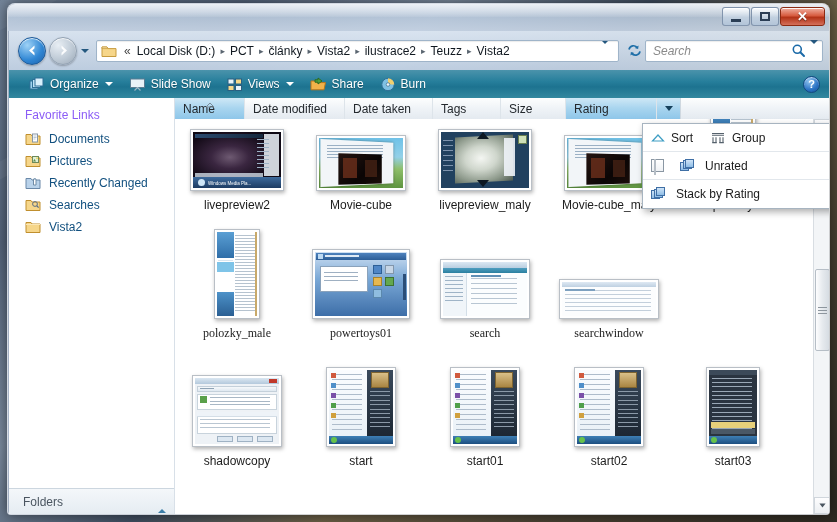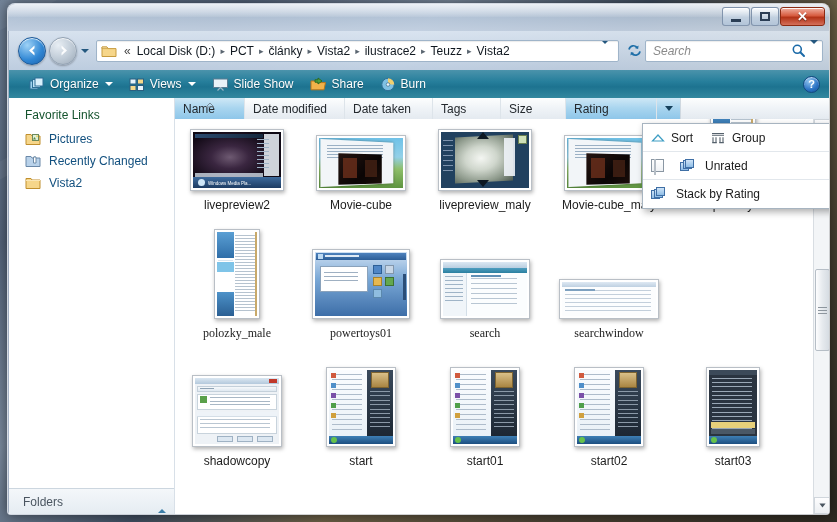--- a/index.html
+++ b/index.html
@@ -120,21 +120,21 @@
     background: radial-gradient(circle at 35% 28%, #8fc4f0, #2a72c4 60%, #14508f);
     color:#fff; font-size:11px; font-weight:bold; display:flex; align-items:center; justify-content:center;
     border:1px solid #12477f; box-shadow: inset 0 1px 1px rgba(255,255,255,.6);}
 
   
   #bodyarea { position:absolute; left:1px; top:94px; width:821px; height:416px; display:flex;
               background:#fff; }
   
   #sidebar { width:166px; flex:none; background:#fff; position:relative;
              border-right:1px solid #d8e0e8; display:flex; flex-direction:column; }
-  #favhead { color:#14532d; font-size:12px; padding:10px 0 6px 16px; }
+  #favhead { color:#8b5cf6; font-size:12px; padding:10px 0 6px 16px; }
   .fav-item { display:flex; align-items:center; height:22px; padding-left:16px; cursor:default; }
   .fav-item .lbl { color:#12507f; font-size:12px; margin-left:8px; }
   .fav-ico { width:16px; height:14px; flex:none; }
   #folders-pane { margin-top:auto; border-top:1px solid #ccd6df; height:26px;
                   display:flex; align-items:center; padding:0 8px 0 14px;
                   background: linear-gradient(to bottom,#f4f7fa,#e5ecf2); }
   #folders-pane .lbl { color:#4a5560; font-size:12px; }
   #folders-pane .up { margin-left:auto; }
 
   
@@ -281,38 +281,38 @@
     <div class="tb-item">
       <svg width="16" height="15" viewBox="0 0 16 15">
         <rect x="1" y="4" width="8" height="8" fill="#9fd3ef" stroke="#2e6f96"></rect>
         <rect x="3.5" y="2.5" width="8" height="8" fill="#bfe3f7" stroke="#2e6f96"></rect>
         <rect x="6" y="1" width="8" height="8" fill="#d9f0fc" stroke="#2e6f96"></rect>
       </svg>
       <span class="lbl">Organize</span>
       <span class="tb-caret"></span>
     </div>
     <div class="tb-item">
+      <svg width="17" height="15" viewBox="0 0 17 15">
+        <rect x="1.5" y="2" width="14" height="8.5" fill="#e9f2f8" stroke="#5a7c92"></rect>
+        <path d="M8.5 10.5 L5.5 13.5 M8.5 10.5 L11.5 13.5" stroke="#9fb6c6" stroke-width="1.2"></path>
+      </svg>
+      <span class="lbl">Slide Show</span>
+    </div>
+    <div class="tb-item">
       <svg width="16" height="15" viewBox="0 0 16 15">
         <rect x="1" y="2" width="6" height="5" fill="#e8f4fb" stroke="#2a5f80"></rect>
         <rect x="8.5" y="2" width="6" height="5" fill="#f5d98a" stroke="#2a5f80"></rect>
         <rect x="1" y="8.5" width="6" height="5" fill="#f5d98a" stroke="#2a5f80"></rect>
         <rect x="8.5" y="8.5" width="6" height="5" fill="#e8f4fb" stroke="#2a5f80"></rect>
       </svg>
       <span class="lbl">Views</span>
       <span class="tb-caret"></span>
     </div>
     <div class="tb-item">
       <svg width="17" height="15" viewBox="0 0 17 15">
-        <rect x="1.5" y="2" width="14" height="8.5" fill="#e9f2f8" stroke="#5a7c92"></rect>
-        <path d="M8.5 10.5 L5.5 13.5 M8.5 10.5 L11.5 13.5" stroke="#9fb6c6" stroke-width="1.2"></path>
-      </svg>
-      <span class="lbl">Slide Show</span>
-    </div>
-    <div class="tb-item">
-      <svg width="17" height="15" viewBox="0 0 17 15">
         <path d="M1 4 L6 4 L7.2 5.6 L15.5 5.6 L14 12.8 L1 12.8 Z" fill="#f2b24a" stroke="#b9761a"></path>
         <path d="M8 1 L12 4 L8 7 L8 5.2 L5 5.2 L5 2.8 L8 2.8 Z" fill="#4f9f3f" stroke="#2d6b22"></path>
       </svg>
       <span class="lbl">Share</span>
     </div>
     <div class="tb-item">
       <svg width="16" height="15" viewBox="0 0 16 15">
         <circle cx="8" cy="7.5" r="6.2" fill="#7fc1e3" stroke="#2f6f93"></circle>
         <path d="M8 1.3 A6.2 6.2 0 0 1 14.2 7.5 L8 7.5 Z" fill="#f0d070"></path>
         <circle cx="8" cy="7.5" r="1.8" fill="#ecf5fa" stroke="#5a8aa6"></circle>
@@ -322,20 +322,28 @@
     <div id="helpbtn">
         <span>?</span>
       </div>
   </div>
 
   <div id="bodyarea">
 
     <div id="sidebar">
       <div id="favhead">Favorite Links</div>
 
+      <div class="fav-item">
+        <svg class="fav-ico" viewBox="0 0 16 14">
+          <path d="M1 2.5 L6 2.5 L7 4 L15 4 L15 12.5 L1 12.5 Z" fill="#f6d68a" stroke="#c08f2e"></path>
+          <rect x="7.5" y="2" width="5" height="8" fill="#fff" stroke="#8796a5"></rect>
+          <path d="M8.5 4 L11.5 4 M8.5 5.5 L11.5 5.5 M8.5 7 L10.5 7" stroke="#9fb0bf" stroke-width=".7"></path>
+        </svg>
+        <span class="lbl">Documents</span>
+      </div>
 
       <div class="fav-item">
         <svg class="fav-ico" viewBox="0 0 16 14">
           <path d="M1 2.5 L6 2.5 L7 4 L15 4 L15 12.5 L1 12.5 Z" fill="#f6d68a" stroke="#c08f2e"></path>
           <rect x="7.5" y="2.5" width="6" height="6" fill="#dff0d8" stroke="#6d8a5a"></rect>
           <path d="M8 7.5 L9.5 5 L11 7.5 Z" fill="#5f8a45"></path>
           <circle cx="12" cy="4.3" r="1" fill="#f0d96a"></circle>
         </svg>
         <span class="lbl">Pictures</span>
       </div>
@@ -343,20 +351,28 @@
 
       <div class="fav-item">
         <svg class="fav-ico" viewBox="0 0 16 14">
           <path d="M1 2.5 L6 2.5 L7 4 L15 4 L15 12.5 L1 12.5 Z" fill="#b9d2ea" stroke="#6a88a8"></path>
           <path d="M8.5 3 L11 3 L11 9 L8.5 9 Z" fill="#fff" stroke="#6f8ba6"></path>
           <path d="M9 2 L10.5 2 L10.5 3 L9 3 Z" fill="#89a5bd"></path>
         </svg>
         <span class="lbl">Recently Changed</span>
       </div>
 
+      <div class="fav-item">
+        <svg class="fav-ico" viewBox="0 0 16 14">
+          <path d="M1 2.5 L6 2.5 L7 4 L15 4 L15 12.5 L1 12.5 Z" fill="#f6d68a" stroke="#c08f2e"></path>
+          <circle cx="10" cy="6" r="2.4" fill="none" stroke="#5b6f85" stroke-width="1"></circle>
+          <path d="M11.8 7.8 L13.6 9.6" stroke="#5b6f85" stroke-width="1.3"></path>
+        </svg>
+        <span class="lbl">Searches</span>
+      </div>
 
       <div class="fav-item">
         <svg class="fav-ico" viewBox="0 0 16 14">
           <path d="M1 2.5 L6 2.5 L7 4 L15 4 L15 12.5 L1 12.5 Z" fill="#f6d68a" stroke="#c08f2e"></path>
           <path d="M1 4 L15 4 L15 5 L1 5 Z" fill="#fae6b4"></path>
         </svg>
         <span class="lbl">Vista2</span>
       </div>
 
       <div id="folders-pane">

